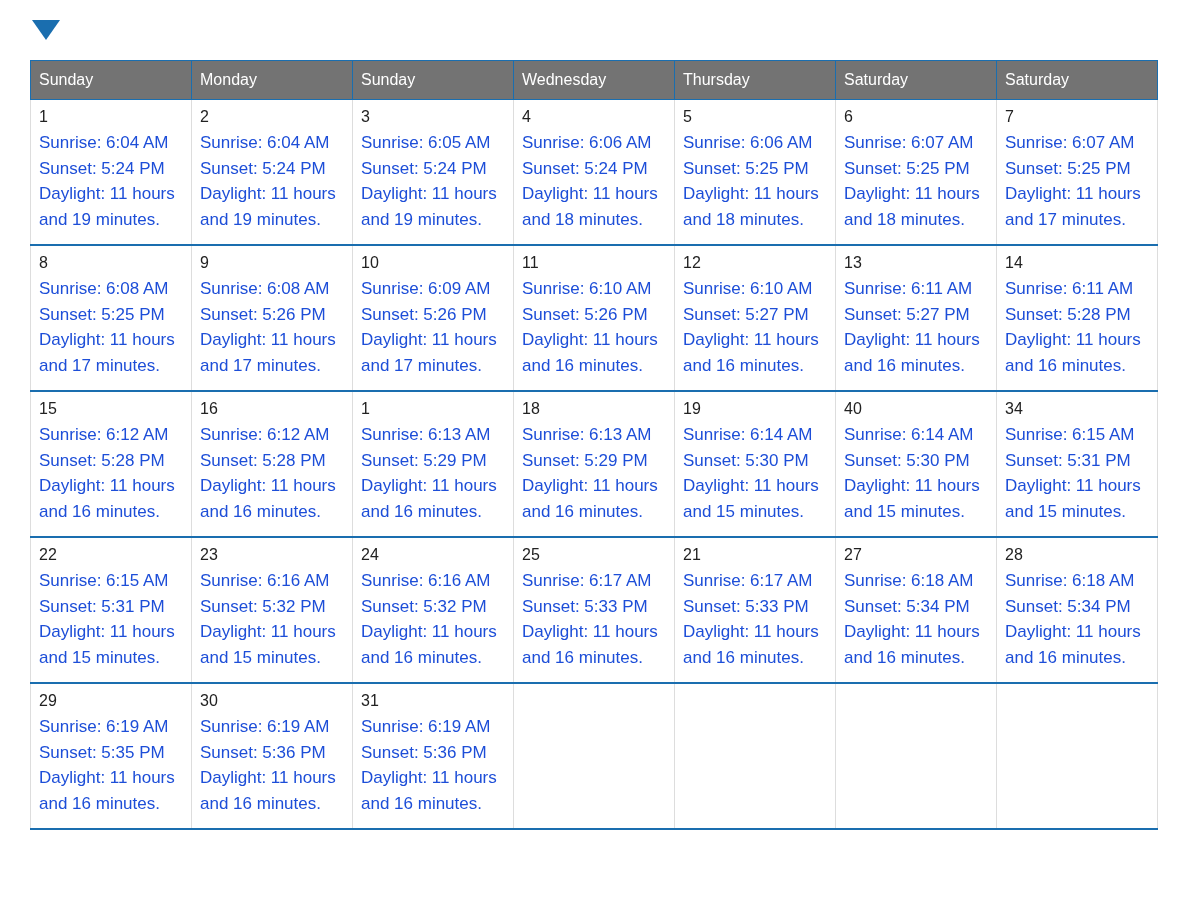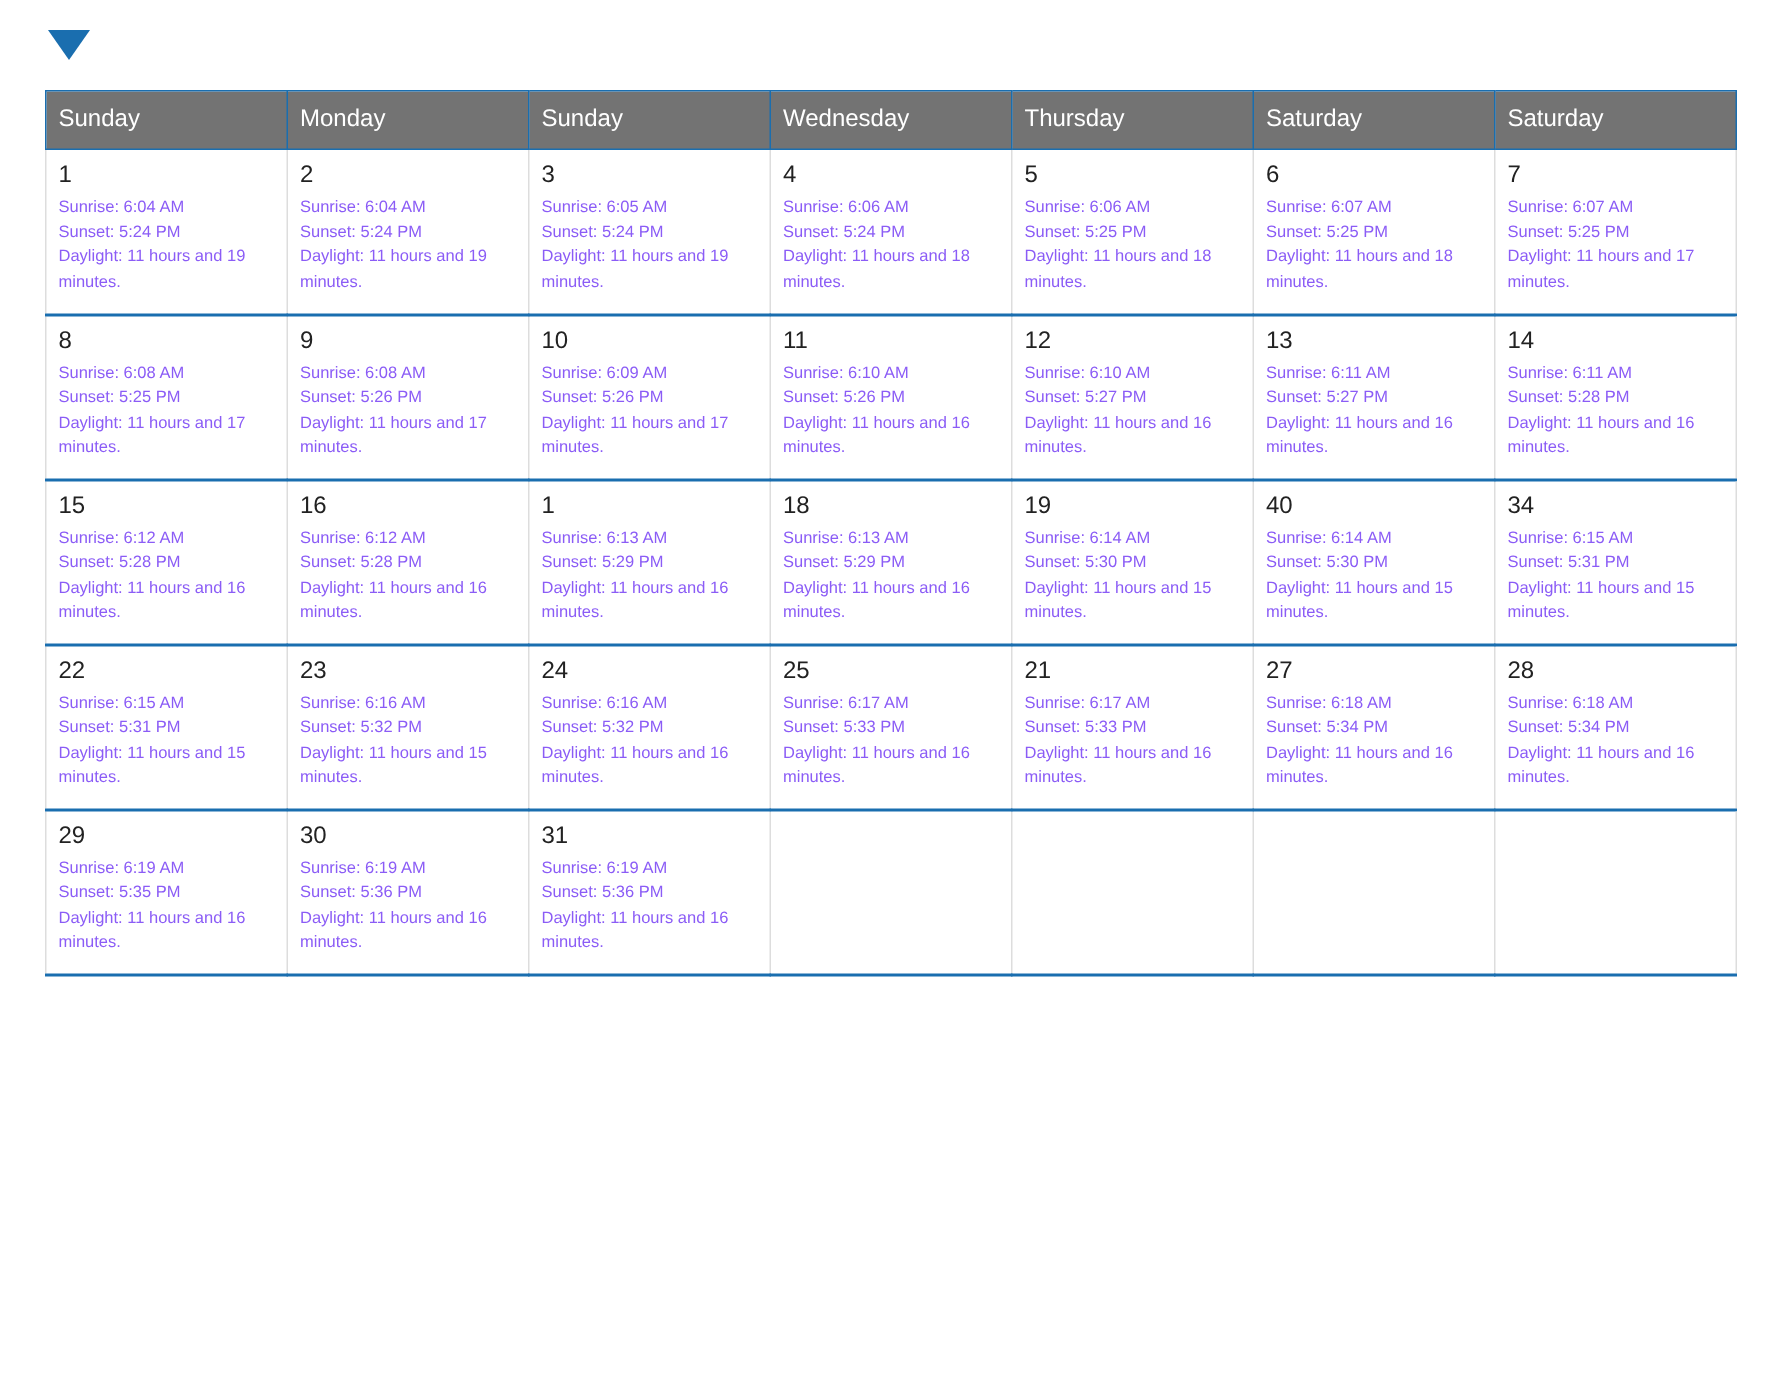--- a/index.html
+++ b/index.html
@@ -88,22 +88,22 @@
       height: 110px;
     }
     .day-number {
       font-size: 16px;
       font-weight: normal;
       color: #222;
       display: block;
       margin-bottom: 4px;
     }
     .day-info {
-      font-size: 11px;
-      color: #8b5cf6;
+      font-size: 17px;
+      color: #1d4ed8;
       line-height: 1.5;
     }
     .empty-cell {
       background: #fff;
     }
   </style>
 </head>
 <body>
 
 <div class="header-area">

